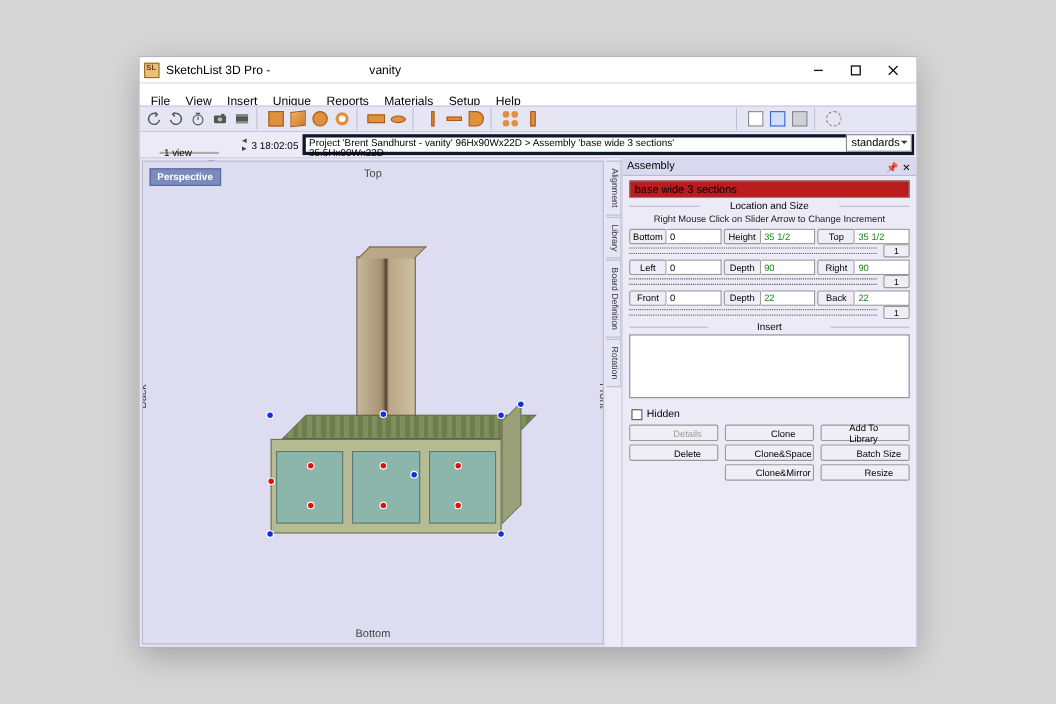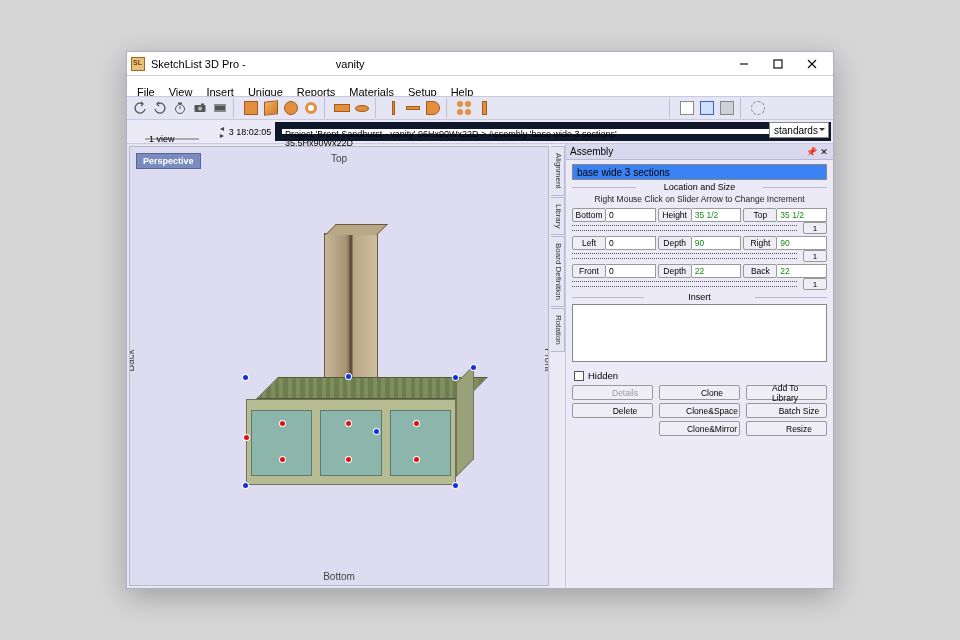--- a/index.html
+++ b/index.html
@@ -73,21 +73,21 @@
   }
   .crumbrow .viewsel {
     width: 54px; border: 1px solid #aaa; margin: 18px; background: #fff;
     display: flex; align-items: center; padding: 0 12px 0 3px; position: relative;
   }
   .crumbrow .viewsel::after { content: ""; position: absolute; right: 3px; top: 7px; border: 3px solid transparent; border-top-color: #333; }
   .crumbrow .history { width: 10px; display: flex; flex-direction: column; justify-content: center; align-items: center; }
   .crumbrow .history span { font-size: 7px; line-height: 7px; color: #444; }
   .crumbrow .time { width: 46px; display: flex; align-items: center; justify-content: center; }
   .crumbrow .path {
-    flex: 1; border: 7px solid #0f172a; margin: 2px; background: #fff;
+    flex: 1; border: 3px solid #0f172a; margin: 2px; background: #fff;
     padding: 1px 3px; line-height: 1.05;
   }
   
   .main { flex: 1; display: flex; min-height: 0; }
   .viewport {
     flex: 1; background: #dedcf0; margin: 2px; border: 1px solid #b8b8d0;
     position: relative; overflow: hidden;
   }
   .badge {
     position: absolute; left: 6px; top: 6px; background: #7a8bbd; color: #fff;
@@ -158,21 +158,21 @@
   .panel-hdr .pb { width: 10px; height: 10px; margin-left: 3px; font-size: 9px; line-height: 10px; text-align: center; }
   .panel-body { flex: 1; padding: 4px 6px; overflow: hidden; }
   .grp-title { text-align: center; font-size: 9px; margin: 2px 0 2px 0; position: relative; }
   .grp-title::before, .grp-title::after {
     content: ""; position: absolute; top: 50%; width: 72px; border-top: 1px solid #b8b8d0;
   }
   .grp-title::before { left: 0; }
   .grp-title::after { right: 0; }
   .grp-title.short::before, .grp-title.short::after { width: 64px; }
   .field {
-    width: 100%; height: 16px; border: 1px solid #888; background: #3b82f6;
+    width: 100%; height: 16px; border: 1px solid #888; background: #b91c1c;
     font-size: 10px; padding: 0 4px;
   }
   .hint { text-align: center; font-size: 8.5px; color: #222; margin: 2px 0 4px 0; }
   .row3 { display: flex; gap: 2px; margin-bottom: 1px; }
   .row3 .cell { flex: 1; display: flex; }
   .row3 .lab {
     flex: 0 0 34px; height: 14px; border: 1px solid #999; background: #efeef6;
     font-size: 8.5px; display: flex; align-items: center; justify-content: center;
     border-radius: 2px;
   }

